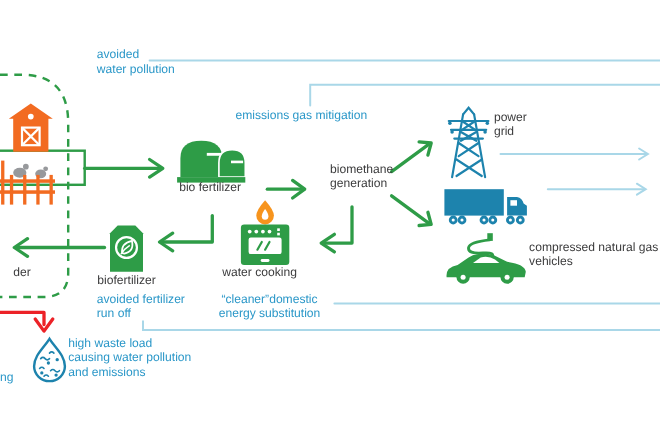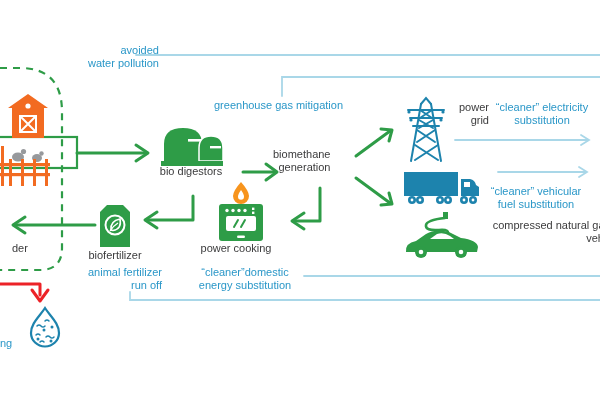--- a/index.html
+++ b/index.html
@@ -1,20 +1,20 @@
 <!DOCTYPE html>
 <html><head>
 <meta charset="utf-8">
 <style>
   html,body{margin:0;padding:0;background:#fff;}
   #stage{
     position:relative;width:600px;height:400px;overflow:hidden;background:#fff;
     font-family:"Liberation Sans",sans-serif;
   }
-  .t{position:absolute;font-size:11px;line-height:1.22;color:#3b3b3c;white-space:pre-line;text-align:right;}
+  .t{position:absolute;font-size:11px;line-height:1.22;color:#3b3b3c;white-space:pre-line;}
   .blue{color:#2a97c8;}
   .ctr{text-align:center;}
   .icon{position:absolute;}
   svg{display:block;overflow:visible;}
   #connectors{position:absolute;left:0;top:0;}
 </style>
 </head>
 <body>
 
 <div id="stage">
@@ -219,47 +219,46 @@
         <circle cx="11" cy="33" r="1.5"></circle>
           <circle cx="24" cy="35" r="1.5"></circle>
       </g>
     </svg>
   </span>
 
   <div class="t blue" style="left:88px;top:44px">avoided
 water pollution</div>
 
 
-  <div class="t blue" style="left:214px;top:99px">greenhouse gas mitigation</div>
-
-  <div class="t ctr" style="left:147px;top:165px;width:88px">bio digestors</div>
-
-  <div class="t" style="left:273px;top:148px">biomethane
+  <div class="t blue" style="left:214px;top:99px">emissions gas mitigation</div>
+
+  <div class="t ctr" style="left:147px;top:165px;width:88px">bio fertilizer</div>
+
+  <div class="t" style="left:300px;top:148px">biomethane
 generation</div>
 
-  <div class="t" style="left:459px;top:101px">power
+  <div class="t" style="left:449px;top:101px">power
 grid</div>
 
-  <div class="t blue ctr" style="left:488px;top:101px;width:108px">“cleaner” electricity
-substitution</div>
-
-  <div class="t blue ctr" style="left:486px;top:185px;width:100px">“cleaner” vehicular
-fuel substitution</div>
+
 
   <div class="t" style="left:481px;top:219px;width:145px">compressed natural gas for
 vehicles</div>
 
-  <div class="t ctr" style="left:196px;top:242px;width:80px">power cooking</div>
+  <div class="t ctr" style="left:196px;top:242px;width:80px">water cooking</div>
 
   <div class="t ctr" style="left:71px;top:249px;width:88px">biofertilizer</div>
 
   <div class="t blue ctr" style="left:191px;top:266px;width:108px">“cleaner”domestic
 energy substitution</div>
 
-  <div class="t blue" style="left:88px;top:266px">animal fertilizer
+  <div class="t blue" style="left:88px;top:266px">avoided fertilizer
 run off</div>
 
+  <div class="t blue" style="left:62px;top:306px">high waste load
+causing water pollution
+and emissions</div>
 
   <div class="t" style="left:12px;top:242px">der</div>
 
   <div class="t blue" style="left:0px;top:337px">ng</div>
 
 </div>
 
 </body></html>

